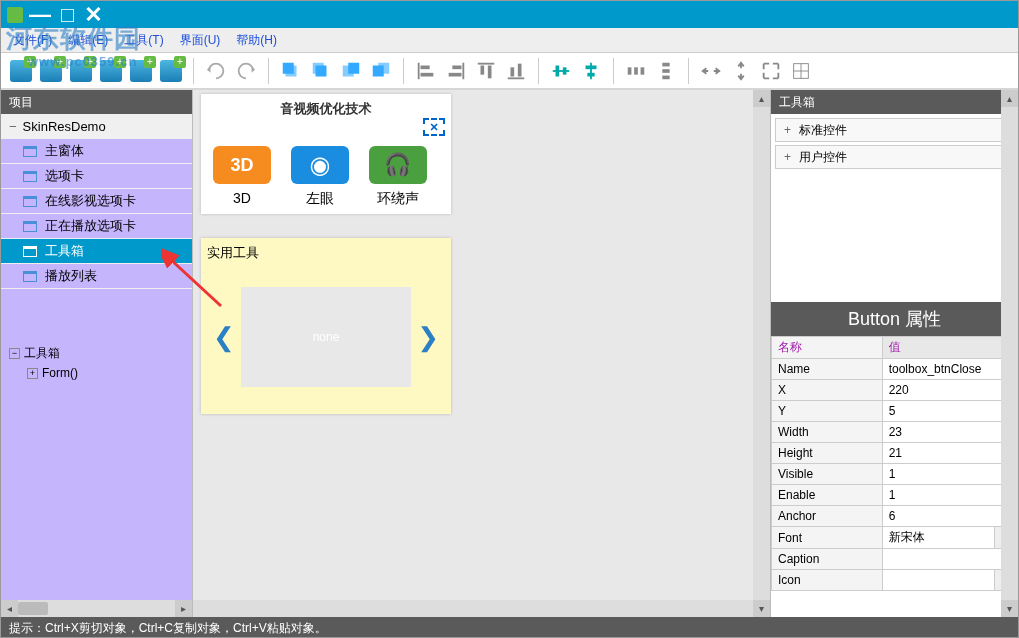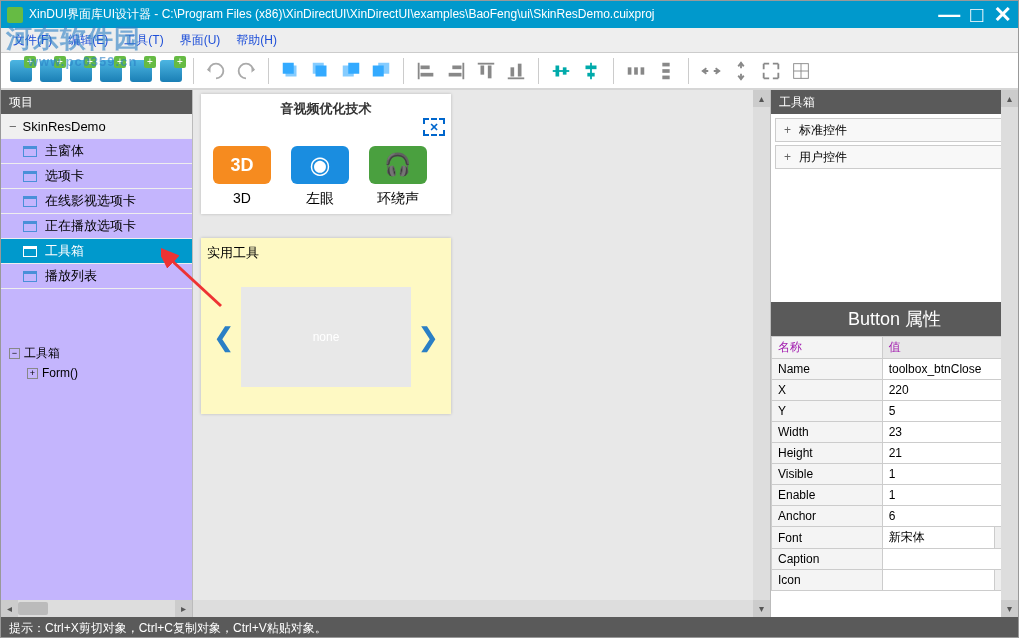--- a/index.html
+++ b/index.html
@@ -97,23 +97,20 @@
 
 
 .left-hscroll { height: 17px; background: #ddd; position: relative; margin-top: auto; }
 .left-hscroll .thumb { position: absolute; left: 17px; top: 2px; height: 13px; width: 30px; background: #bbb; border-radius: 2px; }
 </style>
 </head>
 <body>
 
 <div class="titlebar">
   <div class="app-icon"></div>
-  <div class="title-text">
-    <span>XinDUI界面库UI设计器</span> - <span>C:\Program Files (x86)\XinDirectUI\XinDirectUI\examples\BaoFeng\ui\SkinResDemo.cuixproj</span>
-  </div>
   <div class="win-btns">
     <span>—</span>
     <span>□</span>
     <span>✕</span>
   </div>
 </div>
 
 <div class="watermark">
   <span>河东软件园</span>
   <span class="sub">www.pc0359.cn</span>

